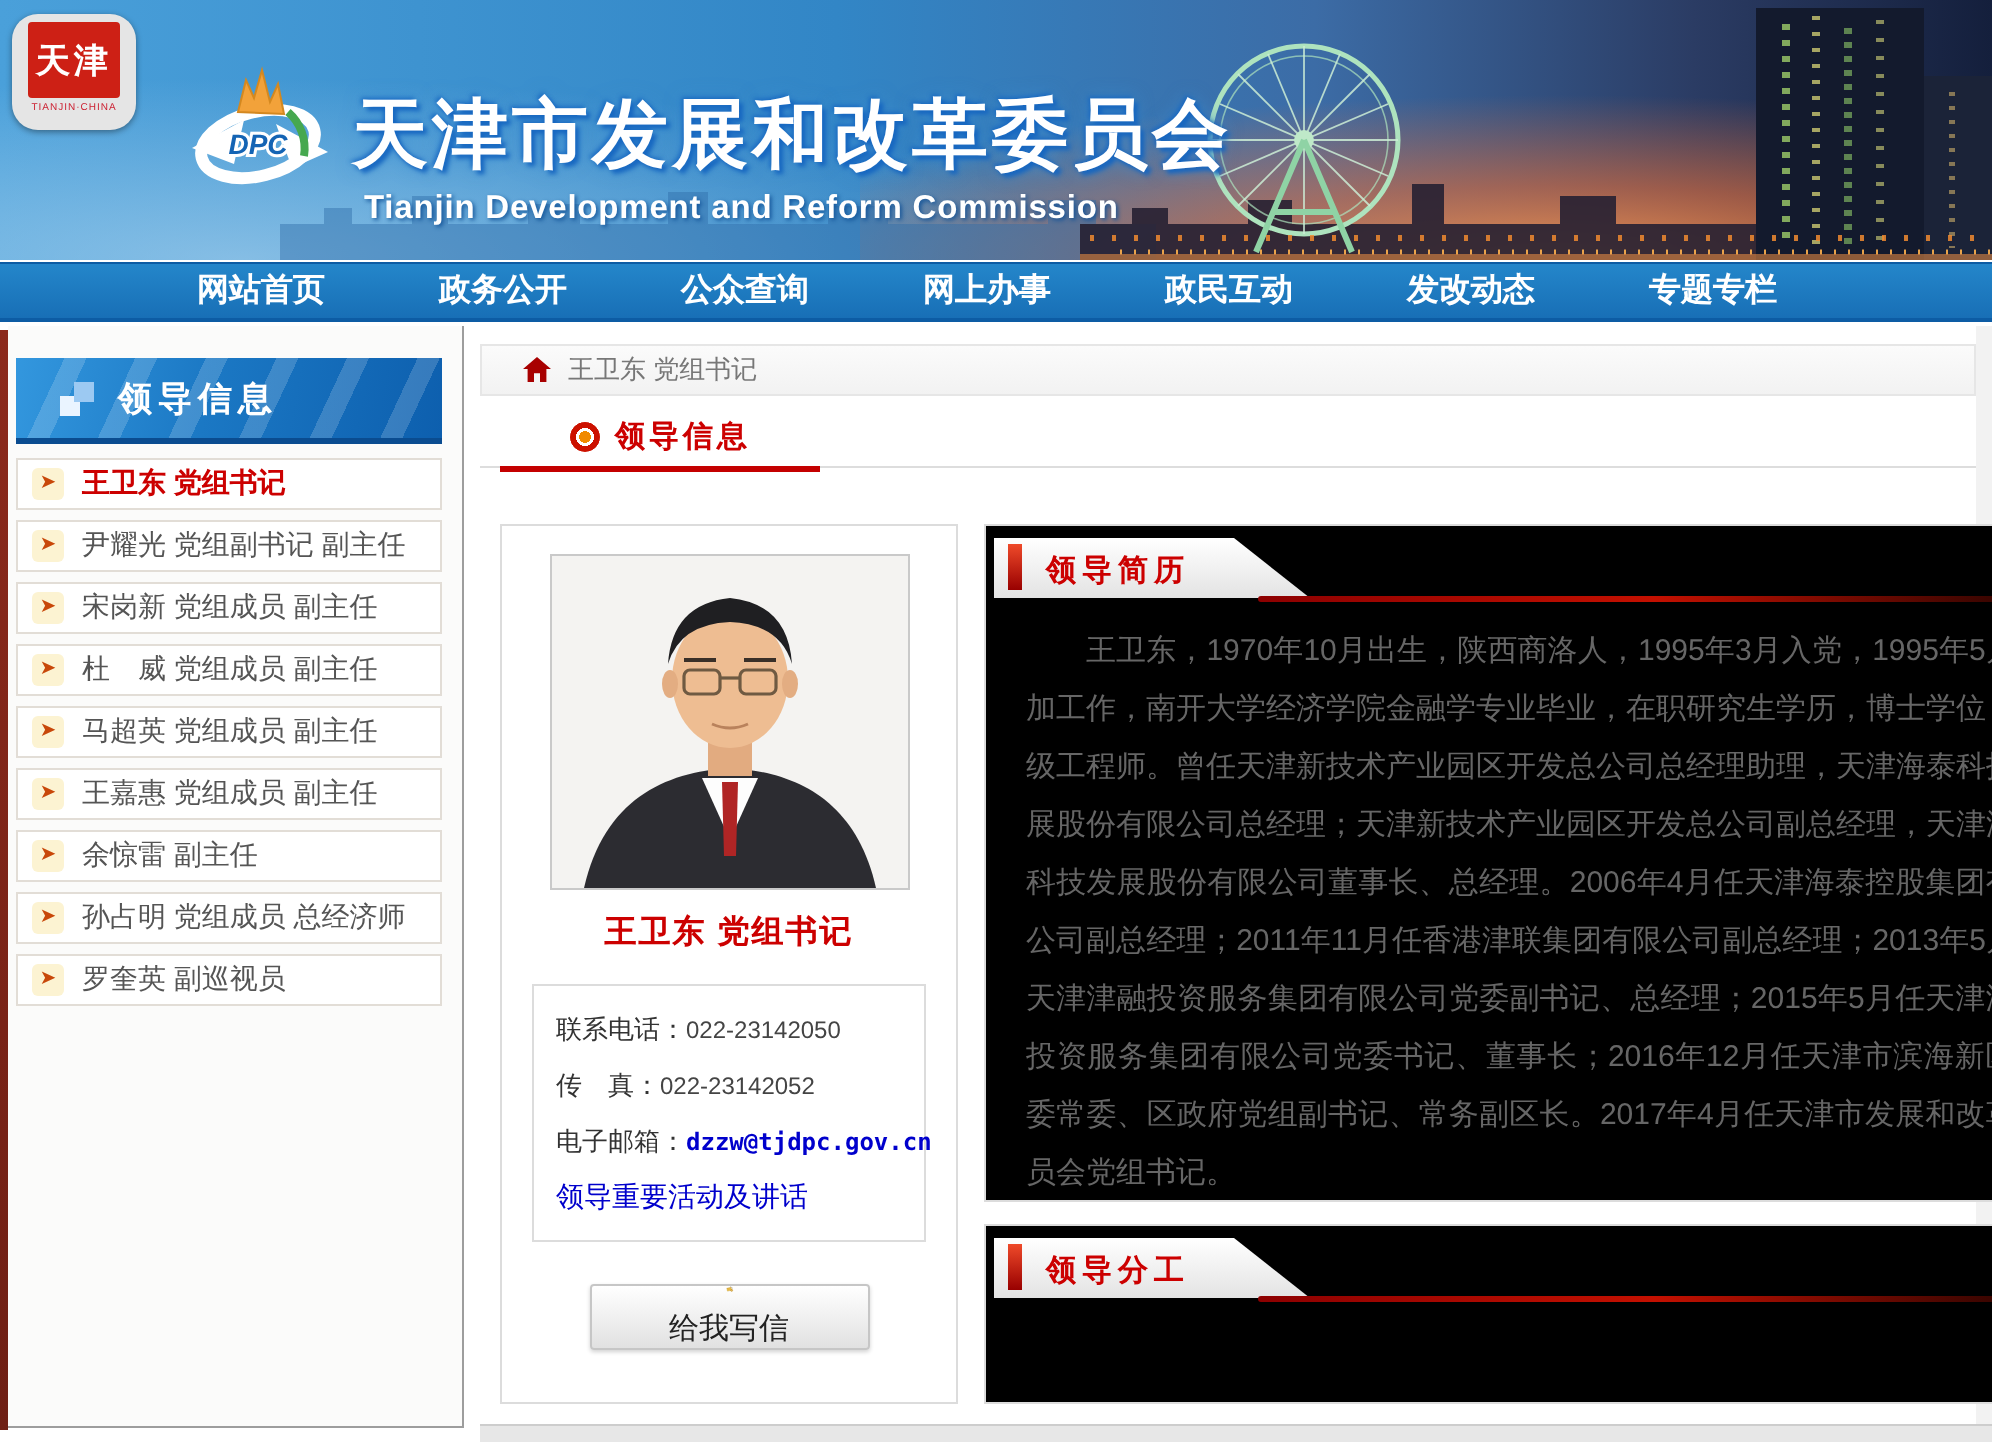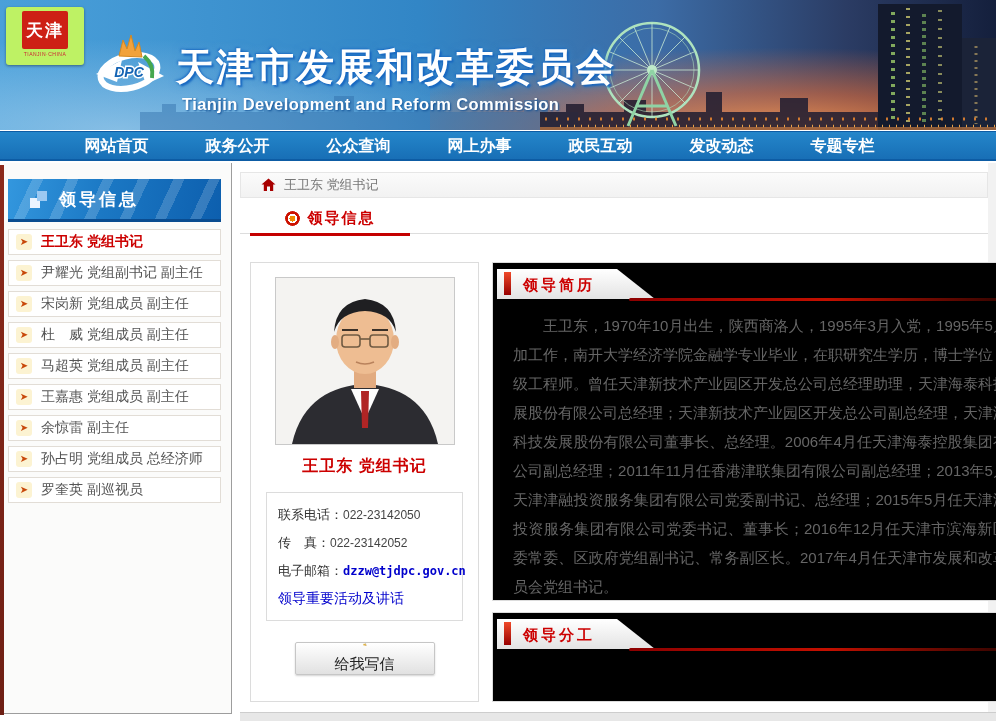--- a/index.html
+++ b/index.html
@@ -2,33 +2,33 @@
 <html><head>
 <meta charset="utf-8">
 <style>
   * { margin:0; padding:0; box-sizing:border-box; }
   body { background:#fff; font-family:"Liberation Sans", sans-serif; }
   .page { position:relative; width:996px; height:721px; background:#fff; overflow:hidden; }
 
   
   .hero-wrap { position:absolute; left:0; top:0; width:996px; height:130px; overflow:hidden; }
   .hero-wrap svg { display:block; }
-  .seal { position:absolute; left:6px; top:7px; width:78px; height:58px; background:#bef264; border-radius:3px; box-shadow:0 1px 3px rgba(0,0,0,.4); text-align:center; padding-top:4px; }
+  .seal { position:absolute; left:6px; top:7px; width:62px; height:58px; background:#e5e5e5; border-radius:13px; box-shadow:0 1px 3px rgba(0,0,0,.4); text-align:center; padding-top:4px; }
   .seal-red { width:46px; height:38px; margin:0 auto; background:#cd2015; color:#fff; font-weight:bold; font-size:17px; letter-spacing:2px; display:flex; align-items:center; justify-content:center; border-radius:2px; }
   .seal-cap { font-size:5px; color:#c23; letter-spacing:.5px; margin-top:2px; }
   .dpc-logo { position:absolute; left:86px; top:30px; width:86px; height:74px; }
   .titles { position:absolute; left:176px; top:42px; }
   .title-cn { font-size:38px; font-weight:bold; color:#fff; letter-spacing:2px; white-space:nowrap;
     text-shadow:2px 2px 2px rgba(21,101,192,.95), -1px -1px 2px rgba(21,101,192,.8), 0 0 9px rgba(60,140,210,.9); }
   .title-en { font-size:16.5px; font-weight:bold; color:#fff; margin-top:2px; padding-left:6px; letter-spacing:.4px; white-space:nowrap;
     text-shadow:1px 1px 2px rgba(16,80,150,.95); }
 
   
   .main-nav { position:absolute; left:0; top:131px; width:996px; height:30px;
-    background:linear-gradient(180deg,#2486ca,#186fb6); border-top:1px solid #0d5ca4; border-bottom:2px solid #0d5ca4; display:flex; padding-left:56px; }
+    background:linear-gradient(180deg,#2486ca,#186fb6); border-top:1px solid #0d5ca4; border-bottom:2px solid #0d5ca4; display:flex; padding-left:70px; }
   .nav-item { width:121px; text-align:center; line-height:27px; color:#fff; font-weight:bold; font-size:16px; text-decoration:none; cursor:pointer; }
 
   
   .content { position:absolute; left:0; top:163px; width:996px; height:558px; }
   .left-strip { position:absolute; left:0; top:2px; width:4px; height:550px; background:linear-gradient(180deg,#8c2a1c,#6e1f14); }
   .right-strip { position:absolute; right:0; top:0; width:8px; height:558px; background:#f2f2f2; }
   .sidebar-bg { position:absolute; left:4px; top:0; width:228px; height:551px; background:#fbfbfa; border-right:1px solid #9d9d9d; border-bottom:1px solid #9d9d9d; }
 
   
   .sb-head { position:absolute; left:8px; top:16px; width:213px; height:43px; color:#fff; font-weight:bold; font-size:17px; letter-spacing:3px;

